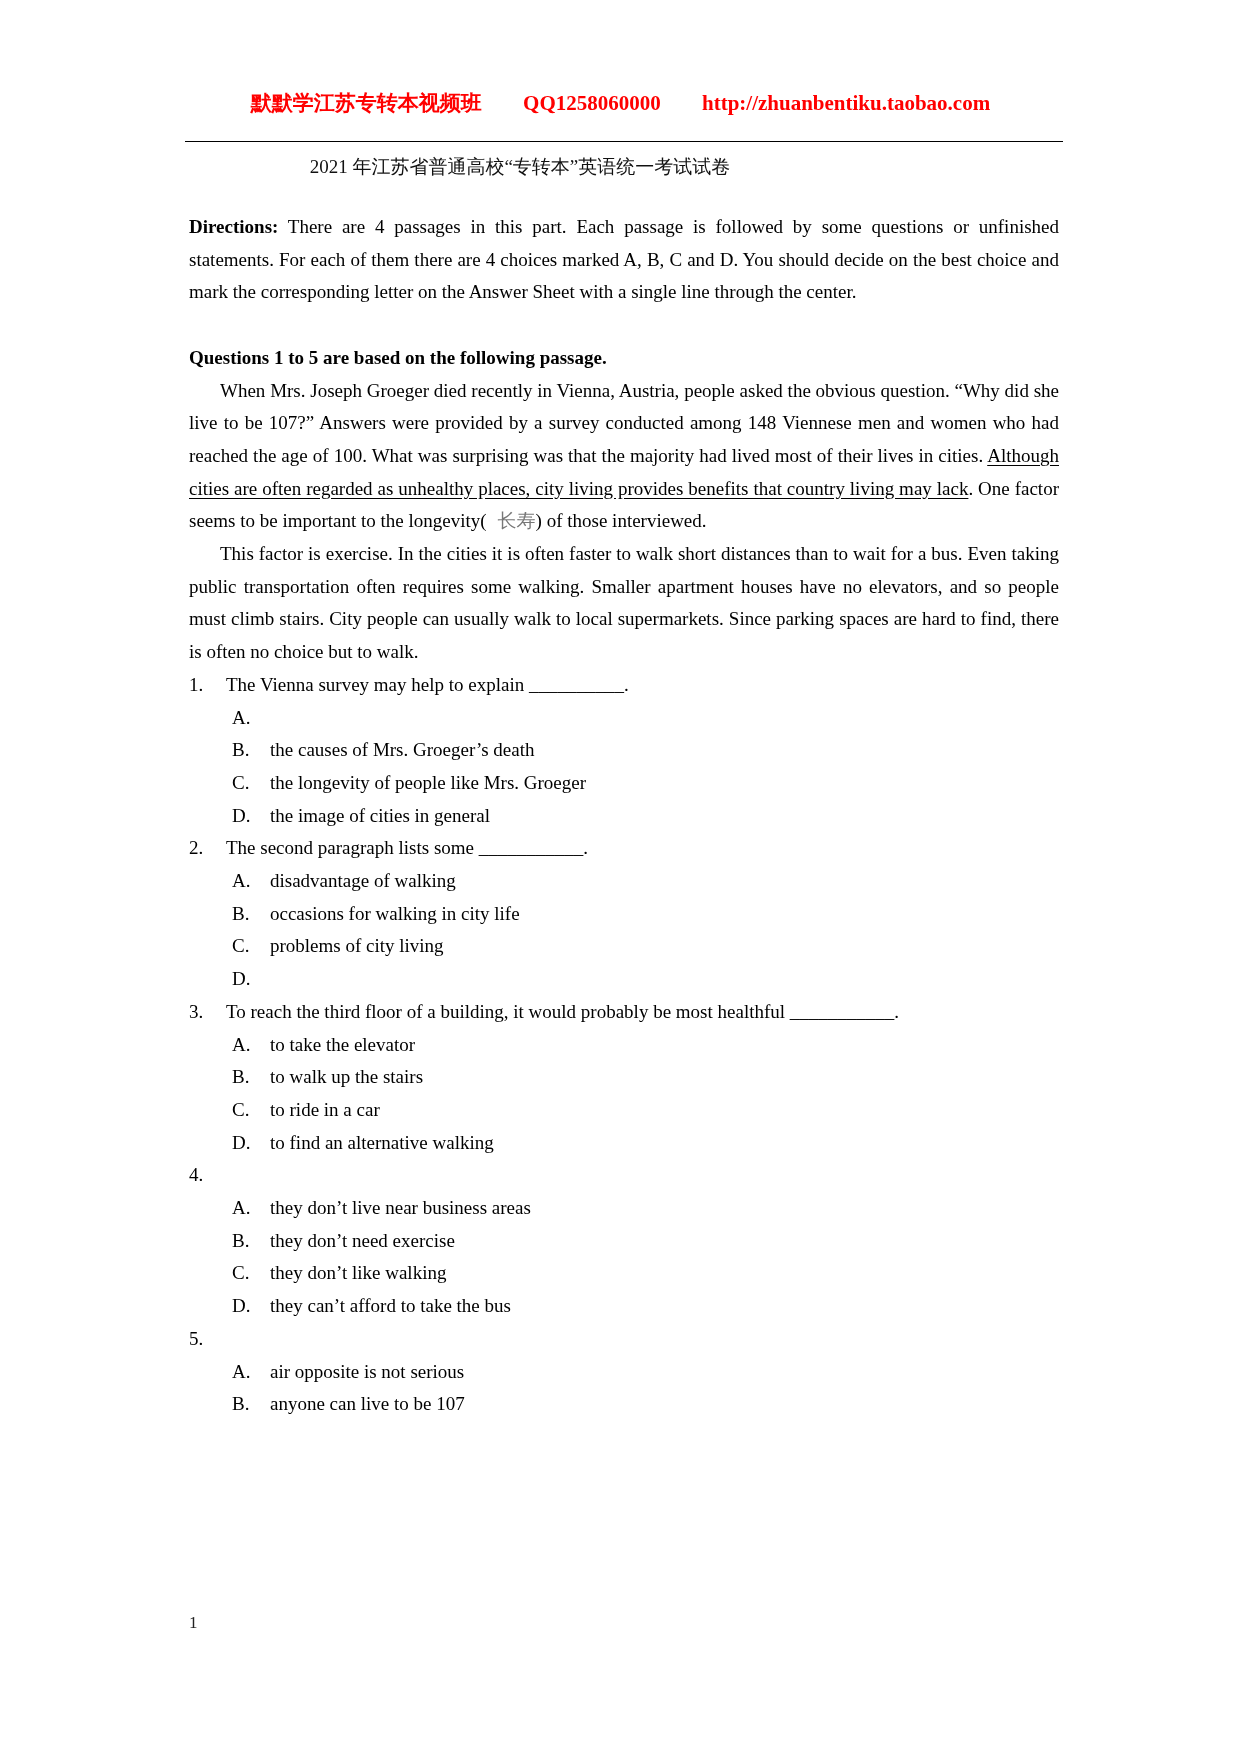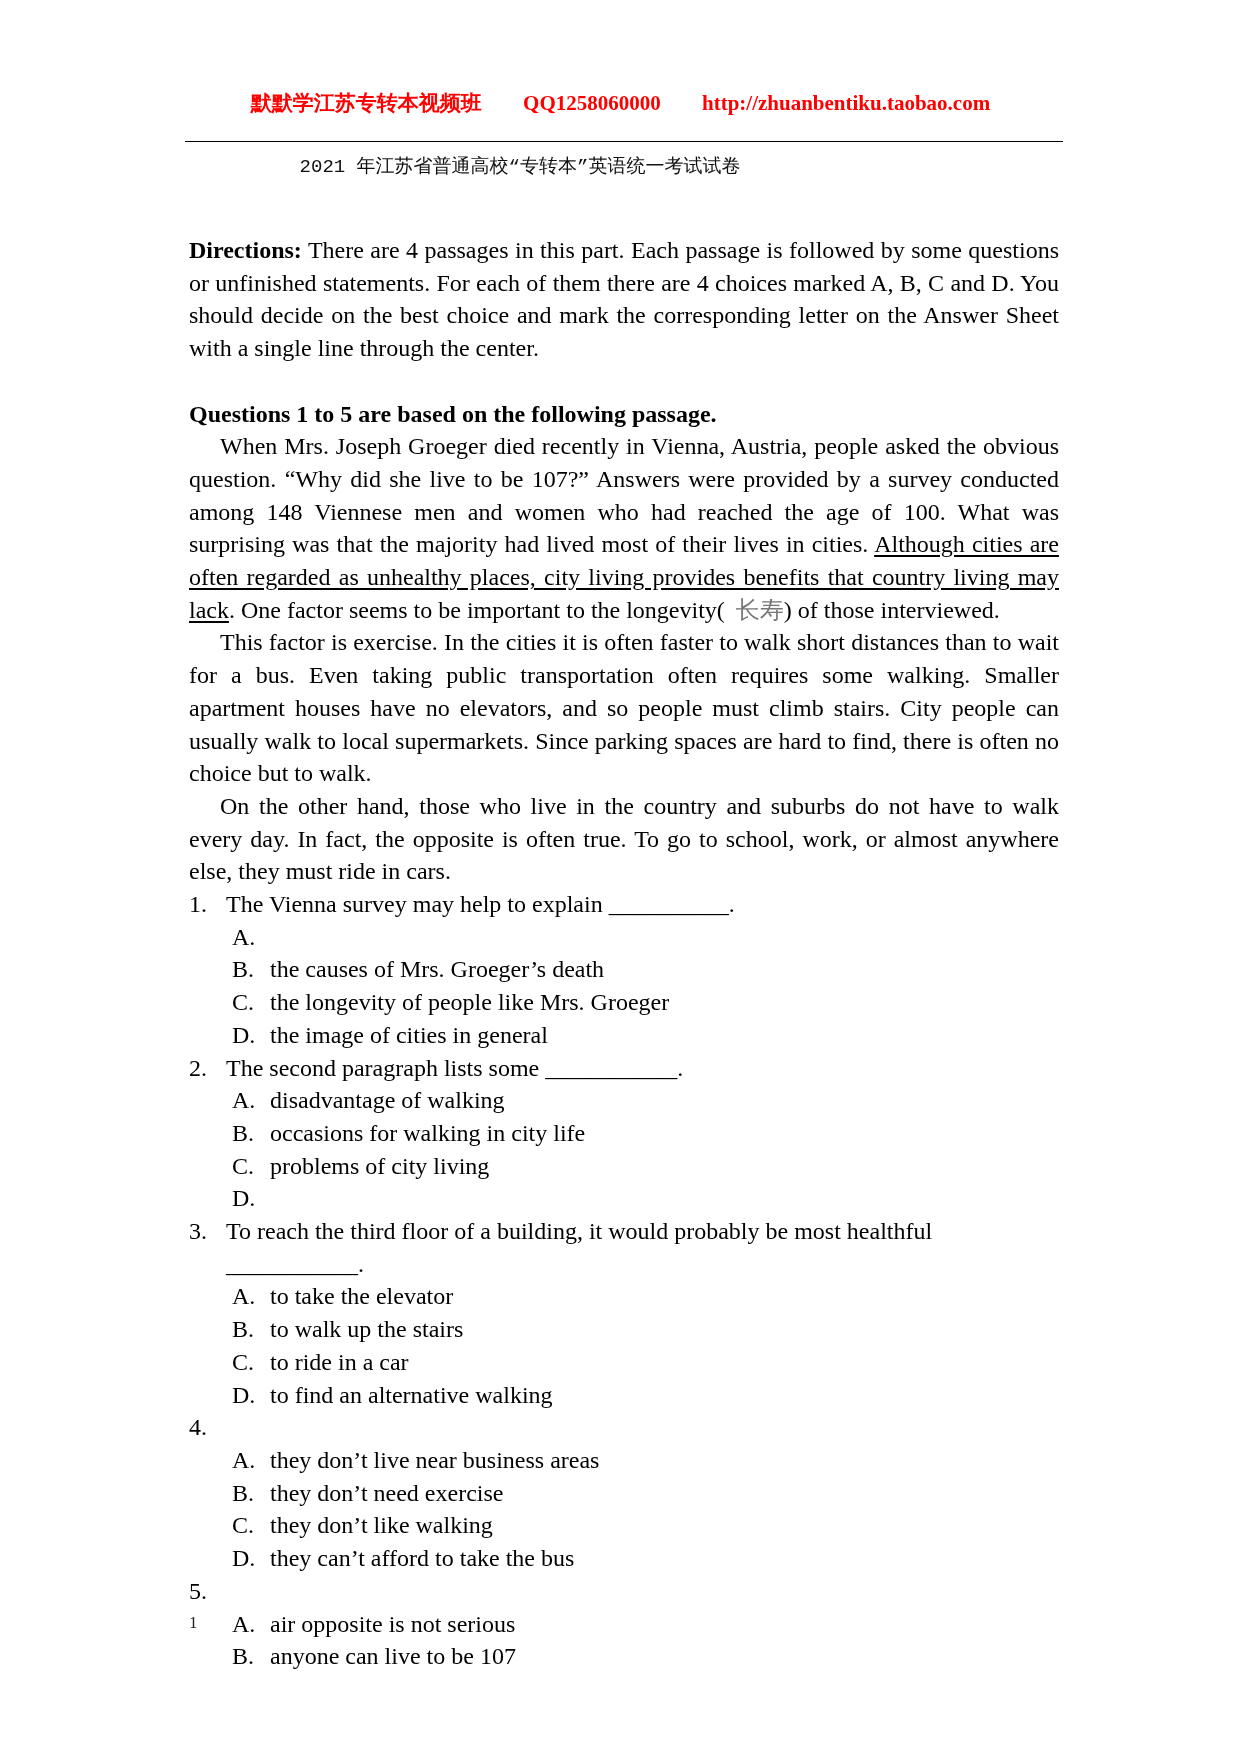--- a/index.html
+++ b/index.html
@@ -13,25 +13,25 @@
     color: #ff0000; font-weight: bold; font-size: 21px; line-height: 30px;
     letter-spacing: 0px;
   }
   .header-banner span { margin: 0 18px; }
   .header-rule {
     position: absolute; top: 141px; left: 185px; width: 878px; height: 0;
     border-top: 1.5px solid #000;
   }
   .doc-title {
     position: absolute; top: 154px; left: 0; width: 1040px; text-align: center;
-    font-size: 19px; line-height: 26px; color: #111; font-family: Liberation Mono, monospace;
+    font-size: 19px; line-height: 26px; color: #111;
   }
   .content {
-    position: absolute; top: 234px; left: 189px; width: 870px;
-    font-size: 24px; line-height: 32.7px;
+    position: absolute; top: 211px; left: 189px; width: 870px;
+    font-size: 19px; line-height: 32.7px;
   }
   .para { text-align: justify; margin: 0; }
   .para.indent { text-indent: 31px; }
   .bold { font-weight: bold; }
   .gap { height: 32.7px; }
   .u { text-decoration: underline; text-underline-offset: 3px; }
   .cn-gloss { color: #777; margin-left: 11px; }
   .q-line { display: flex; margin: 0; }
   .q-num { width: 37px; flex: none; }
   .opt-line { display: flex; margin: 0; padding-left: 43px; }
@@ -53,21 +53,20 @@
 
 <div class="content">
   <p class="para"><span class="bold">Directions:</span><span> There are 4 passages in this part. Each passage is followed by some questions or unfinished statements. For each of them there are 4 choices marked A, B, C and D. You should decide on the best choice and mark the corresponding letter on the Answer Sheet with a single line through the center.</span></p>
 
   <div class="gap"></div>
 
   <p class="para bold">Questions 1 to 5 are based on the following passage.</p>
 
   <p class="para indent"><span>When Mrs. Joseph Groeger died recently in Vienna, Austria, people asked the obvious question. “Why did she live to be 107?” Answers were provided by a survey conducted among 148 Viennese men and women who had reached the age of 100. What was surprising was that the majority had lived most of their lives in cities. </span><span class="u">Although cities are often regarded as unhealthy places, city living provides benefits that country living may lack</span><span>. One factor seems to be important to the longevity(</span><span class="cn-gloss">长寿</span><span>) of those interviewed.</span></p>
   <p class="para indent">This factor is exercise. In the cities it is often faster to walk short distances than to wait for a bus. Even taking public transportation often requires some walking. Smaller apartment houses have no elevators, and so people must climb stairs. City people can usually walk to local supermarkets. Since parking spaces are hard to find, there is often no choice but to walk.</p>
-  <p class="para indent">On the other hand, those who live in the country and suburbs do not have to walk every day. In fact, the opposite is often true. To go to school, work, or almost anywhere else, they must ride in cars.</p>
 
   <div id="questions">
       <p class="q-line">
         <span class="q-num">1.</span>
         <span>The Vienna survey may help to explain __________.</span>
       </p>
       <p class="opt-line">
         <span class="opt-letter">A.</span>
         <span></span>
       </p>

